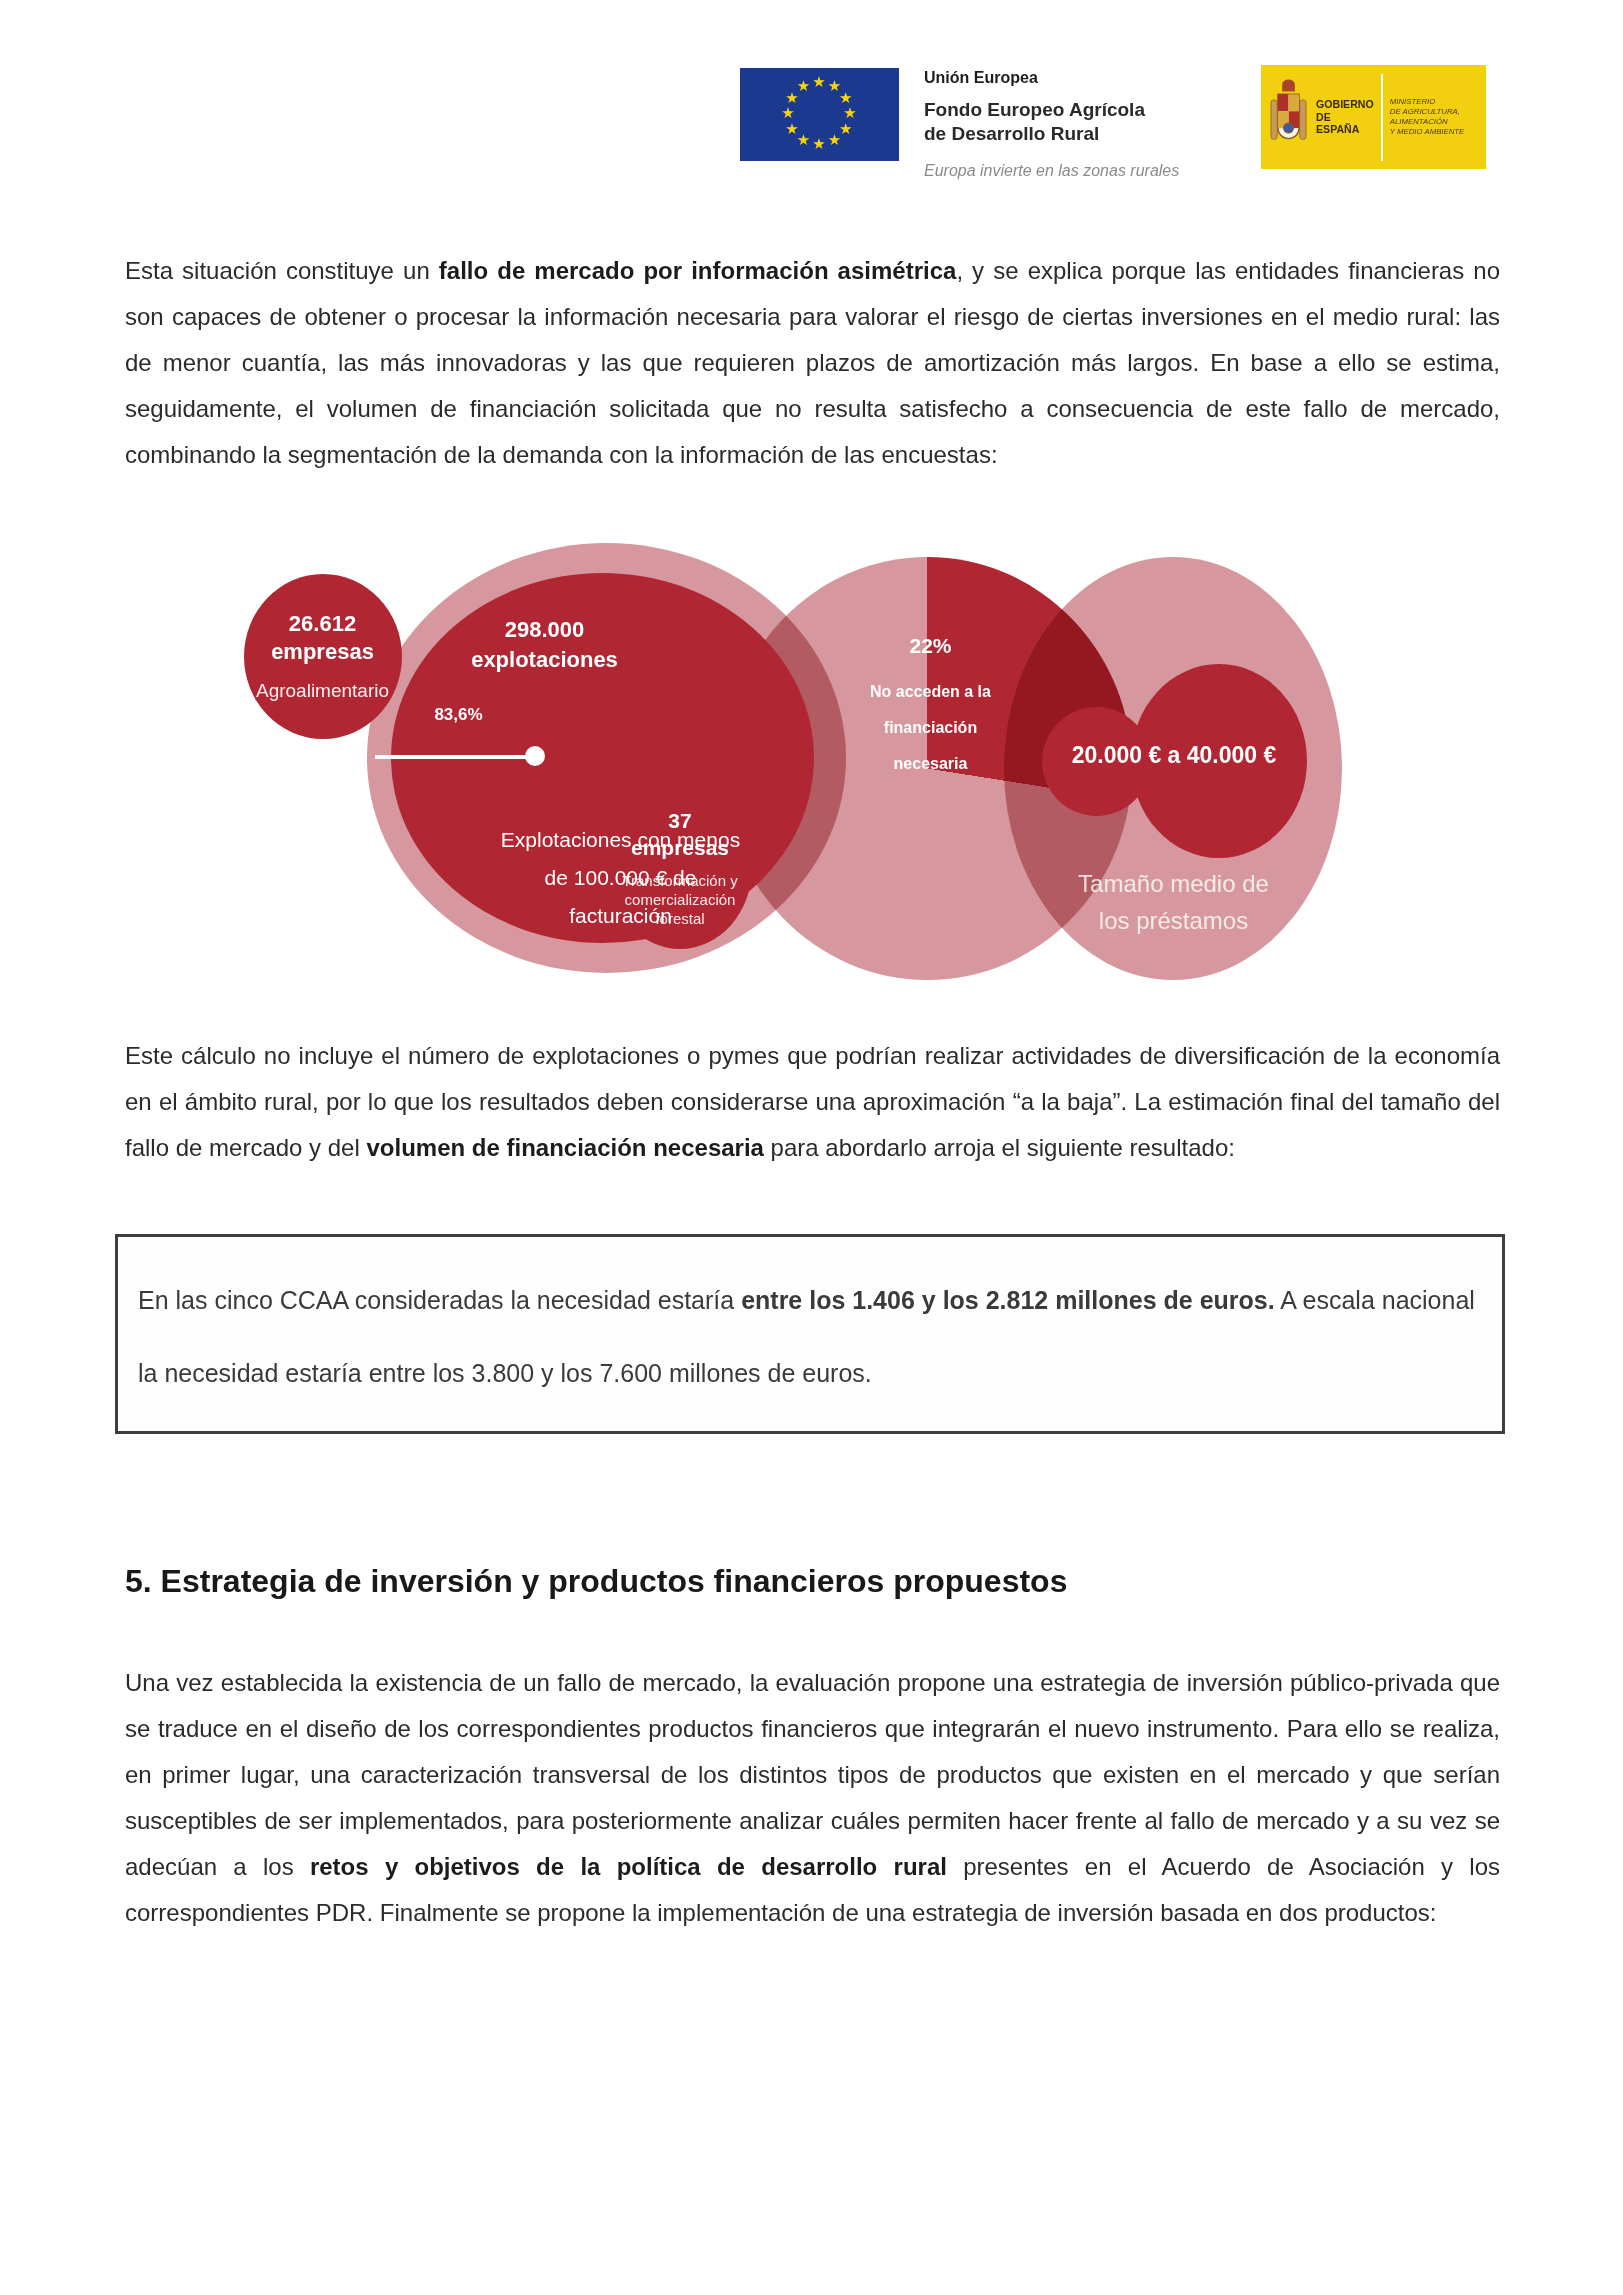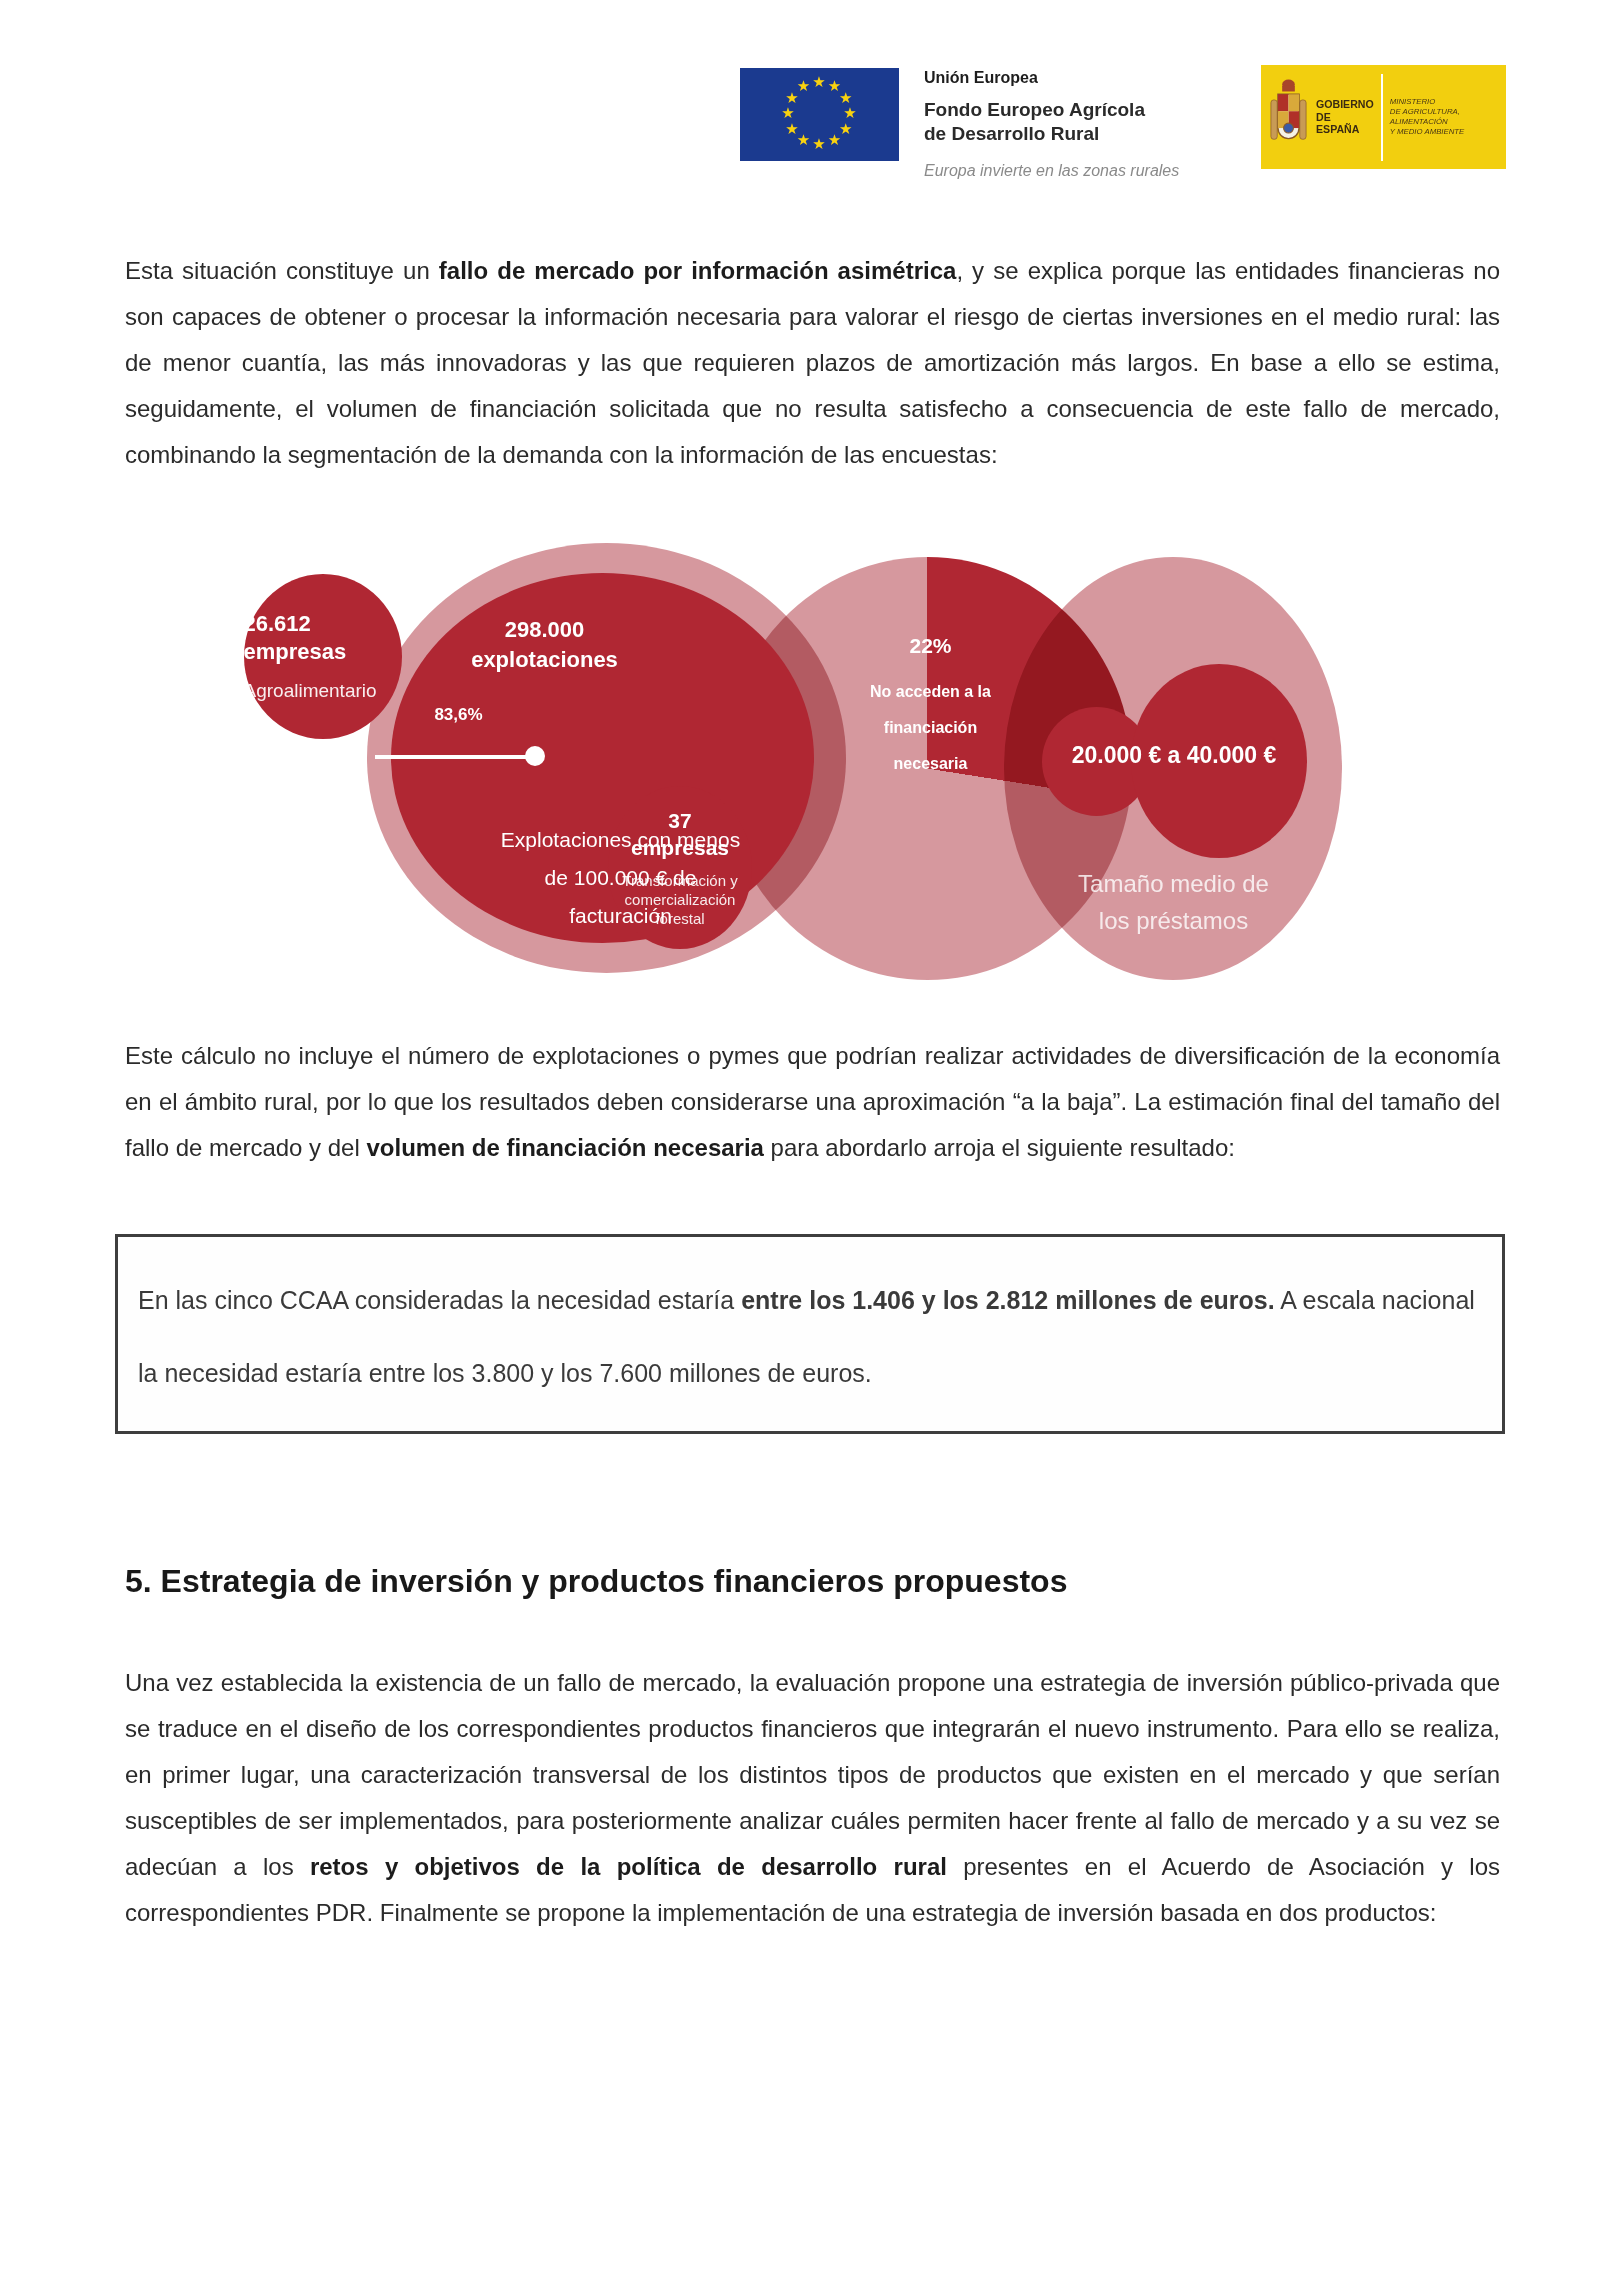--- a/index.html
+++ b/index.html
@@ -11,21 +11,21 @@
 
   
   .eu-flag{position:absolute;left:740px;top:68px;width:159px;height:93px;background:#1b3a8f;}
   .star-ring{position:absolute;left:50%;top:50%;width:0;height:0;}
   .star-ring .star{position:absolute;left:-7.8px;top:-10px;width:15.5px;height:15.5px;
     color:#f8d210;font-size:15px;line-height:15.5px;text-align:center;}
   .eu-text{position:absolute;left:924px;top:69px;width:303px;}
   .eu-title{font-size:16px;font-weight:bold;color:#1d1d1d;}
   .eu-sub{margin-top:11.3px;font-size:19px;font-weight:bold;line-height:24px;color:#2a2a2a;white-space:pre-line;}
   .eu-tagline{margin-top:15.5px;font-size:16px;font-style:italic;color:#8a8a8a;}
-  .gov-logo{position:absolute;left:1261px;top:65px;width:245px;height:104px;background:#f2cf0f;
+  .gov-logo{position:absolute;left:1261px;top:65px;width:225px;height:104px;background:#f2cf0f;
     display:flex;align-items:center;padding:5.6px 7px;gap:7px;}
   .gov-arms{flex:0 0 auto;}
   .gov-name{font-size:10.6px;font-weight:bold;line-height:12.7px;color:#3a2a12;white-space:pre-line;}
   .gov-divider{width:2.1px;height:87px;background:#ffffff;flex:0 0 auto;}
   .gov-ministry{font-size:7.8px;line-height:10px;color:#4a3814;white-space:pre-line;font-style:italic;}
 
   
   .para{position:absolute;left:125px;width:1375px;font-size:24px;line-height:46px;
     text-align:justify;color:#2b2b2b;}
   .para span{color:inherit;}
@@ -44,21 +44,21 @@
   
   .diagram{position:absolute;left:240px;top:539px;width:1106px;height:454px;}
   .pink{position:absolute;border-radius:50%;background:#d6989e;mix-blend-mode:multiply;}
   .dark{position:absolute;border-radius:50%;background:#b02733;}
   .e1{left:127px;top:3.5px;width:479px;height:430px;}
   .e2{left:483px;top:17.6px;width:409px;height:423px;
       background:conic-gradient(#b02733 0 27.5%, #d6989e 27.5% 100%);}
   .e3{left:764px;top:17.6px;width:338px;height:423px;}
   .cB{left:151px;top:34px;width:423px;height:370px;}
   .cA{left:3.5px;top:35px;width:158px;height:165px;display:flex;flex-direction:column;
-      align-items:flex-start;justify-content:center;text-align:center;color:#fff;}
+      align-items:center;justify-content:center;text-align:center;color:#fff;}
   .cC{left:368px;top:247px;width:144px;height:163px;display:flex;flex-direction:column;
       align-items:center;justify-content:center;text-align:center;color:#fff;}
   .d1{left:802px;top:168px;width:109px;height:109px;}
   .d2{left:891px;top:125px;width:176px;height:194px;}
   .wtxt{position:absolute;color:#ffffff;text-align:center;white-space:pre-line;}
   .b-val{font-weight:bold;font-size:22px;line-height:28px;white-space:pre-line;}
   .b-sub{font-size:19px;line-height:24px;opacity:.92;margin-top:12.7px;white-space:pre-line;}
   .c-val{font-weight:bold;font-size:21px;line-height:27px;white-space:pre-line;}
   .c-sub{font-size:15px;line-height:19px;opacity:.9;margin-top:10px;white-space:pre-line;}
   .head-B{left:199px;top:76px;width:211px;font-weight:bold;font-size:22px;line-height:30px;}

